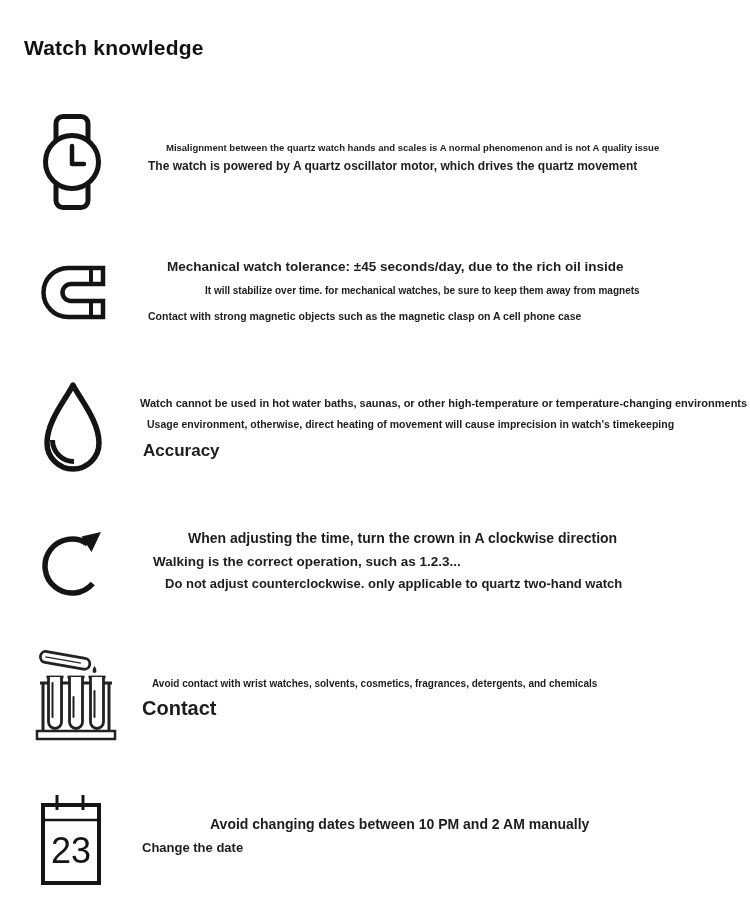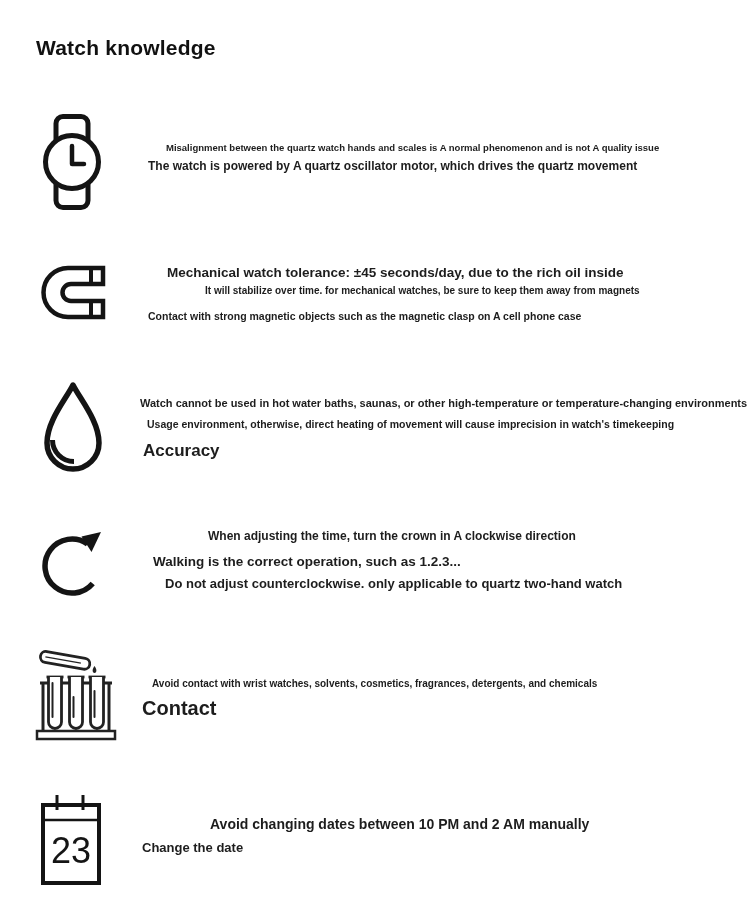--- a/index.html
+++ b/index.html
@@ -5,21 +5,21 @@
   html,body{margin:0;padding:0;background:#ffffff;}
   .page{
     position:relative;
     width:750px;height:909px;
     background:#ffffff;
     font-family:"Liberation Sans", sans-serif;
     color:#1d1d1d;
     overflow:hidden;
   }
   .page-title{
-    position:absolute;left:36px;top:36px;
+    position:absolute;left:24px;top:36px;
     font-size:21px;font-weight:700;color:#111;
     letter-spacing:0.2px;white-space:nowrap;
   }
   .icon-box{position:absolute;}
   .icon-box svg{display:block;width:100%;height:100%;}
   .ln{
     position:absolute;
     font-weight:700;
     white-space:nowrap;
     line-height:1.15;
@@ -46,21 +46,21 @@
   </div>
 
   <div>
     <div class="icon-box" style="left:41px;top:265px;width:66px;height:58px;">
       <svg viewBox="0 0 66 58" xmlns="http://www.w3.org/2000/svg">
         <path d="M62 3 H27 A24.5 24.5 0 0 0 27 52 H62 V36 H30 A8.5 8.5 0 0 1 30 19 H62 Z" fill="#fff" stroke="#141414" stroke-width="4.5" stroke-linejoin="miter"></path>
         <line x1="50" y1="3" x2="50" y2="19" stroke="#141414" stroke-width="4"></line>
         <line x1="50" y1="36" x2="50" y2="52" stroke="#141414" stroke-width="4"></line>
       </svg>
     </div>
-    <div class="ln" style="left:151px;top:265px;font-size:13.5px;padding-left:16px;">Mechanical watch tolerance: ±45 seconds/day, due to the rich oil inside</div>
+    <div class="ln" style="left:151px;top:259px;font-size:13.5px;padding-left:16px;">Mechanical watch tolerance: ±45 seconds/day, due to the rich oil inside</div>
     <div class="ln" style="left:157px;top:285px;font-size:10px;margin-left:48px;">It will stabilize over time. for mechanical watches, be sure to keep them away from magnets</div>
     <div class="ln" style="left:148px;top:310px;font-size:10.5px;">Contact with strong magnetic objects such as the magnetic clasp on A cell phone case</div>
   </div>
 
   <div>
     <div class="icon-box" style="left:39px;top:380px;width:68px;height:100px;">
       <svg viewBox="0 0 68 100" xmlns="http://www.w3.org/2000/svg">
         <path d="M34 5 C27 19 8 41 8 63 A26 26 0 0 0 60 63 C60 41 41 19 34 5 Z" fill="#fff" stroke="#141414" stroke-width="5.5" stroke-linejoin="round"></path>
         <path d="M13.5 60 A21.5 21.5 0 0 0 35 81.5" fill="none" stroke="#141414" stroke-width="5"></path>
       </svg>
@@ -70,21 +70,21 @@
     <div class="ln" style="left:143px;top:441px;font-size:17px;">Accuracy</div>
   </div>
 
   <div>
     <div class="icon-box" style="left:41px;top:524px;width:66px;height:80px;">
       <svg viewBox="0 0 66 80" xmlns="http://www.w3.org/2000/svg">
         <path d="M51.7 59.4 A27 27 0 1 1 46.5 19.9" fill="none" stroke="#141414" stroke-width="5.5"></path>
         <polygon points="60,8 40.5,12.5 50.5,28" fill="#141414"></polygon>
       </svg>
     </div>
-    <div class="ln" style="left:188px;top:530px;font-size:12px;margin-left:20px;">When adjusting the time, turn the crown in A clockwise direction</div>
+    <div class="ln" style="left:188px;top:530px;font-size:14px;">When adjusting the time, turn the crown in A clockwise direction</div>
     <div class="ln" style="left:153px;top:554px;font-size:13.5px;">Walking is the correct operation, such as 1.2.3...</div>
     <div class="ln" style="left:151px;top:577px;font-size:13px;margin-left:14px;">Do not adjust counterclockwise. only applicable to quartz two-hand watch</div>
   </div>
 
   <div>
     <div class="icon-box" style="left:34px;top:645px;width:84px;height:100px;">
       <svg viewBox="0 0 84 100" xmlns="http://www.w3.org/2000/svg">
         <g transform="rotate(10 32 16)">
           <rect x="6" y="10" width="50" height="11" rx="5.5" fill="#fff" stroke="#222" stroke-width="2.8"></rect>
           <line x1="11" y1="15.5" x2="47" y2="15.5" stroke="#222" stroke-width="1.4"></line>

